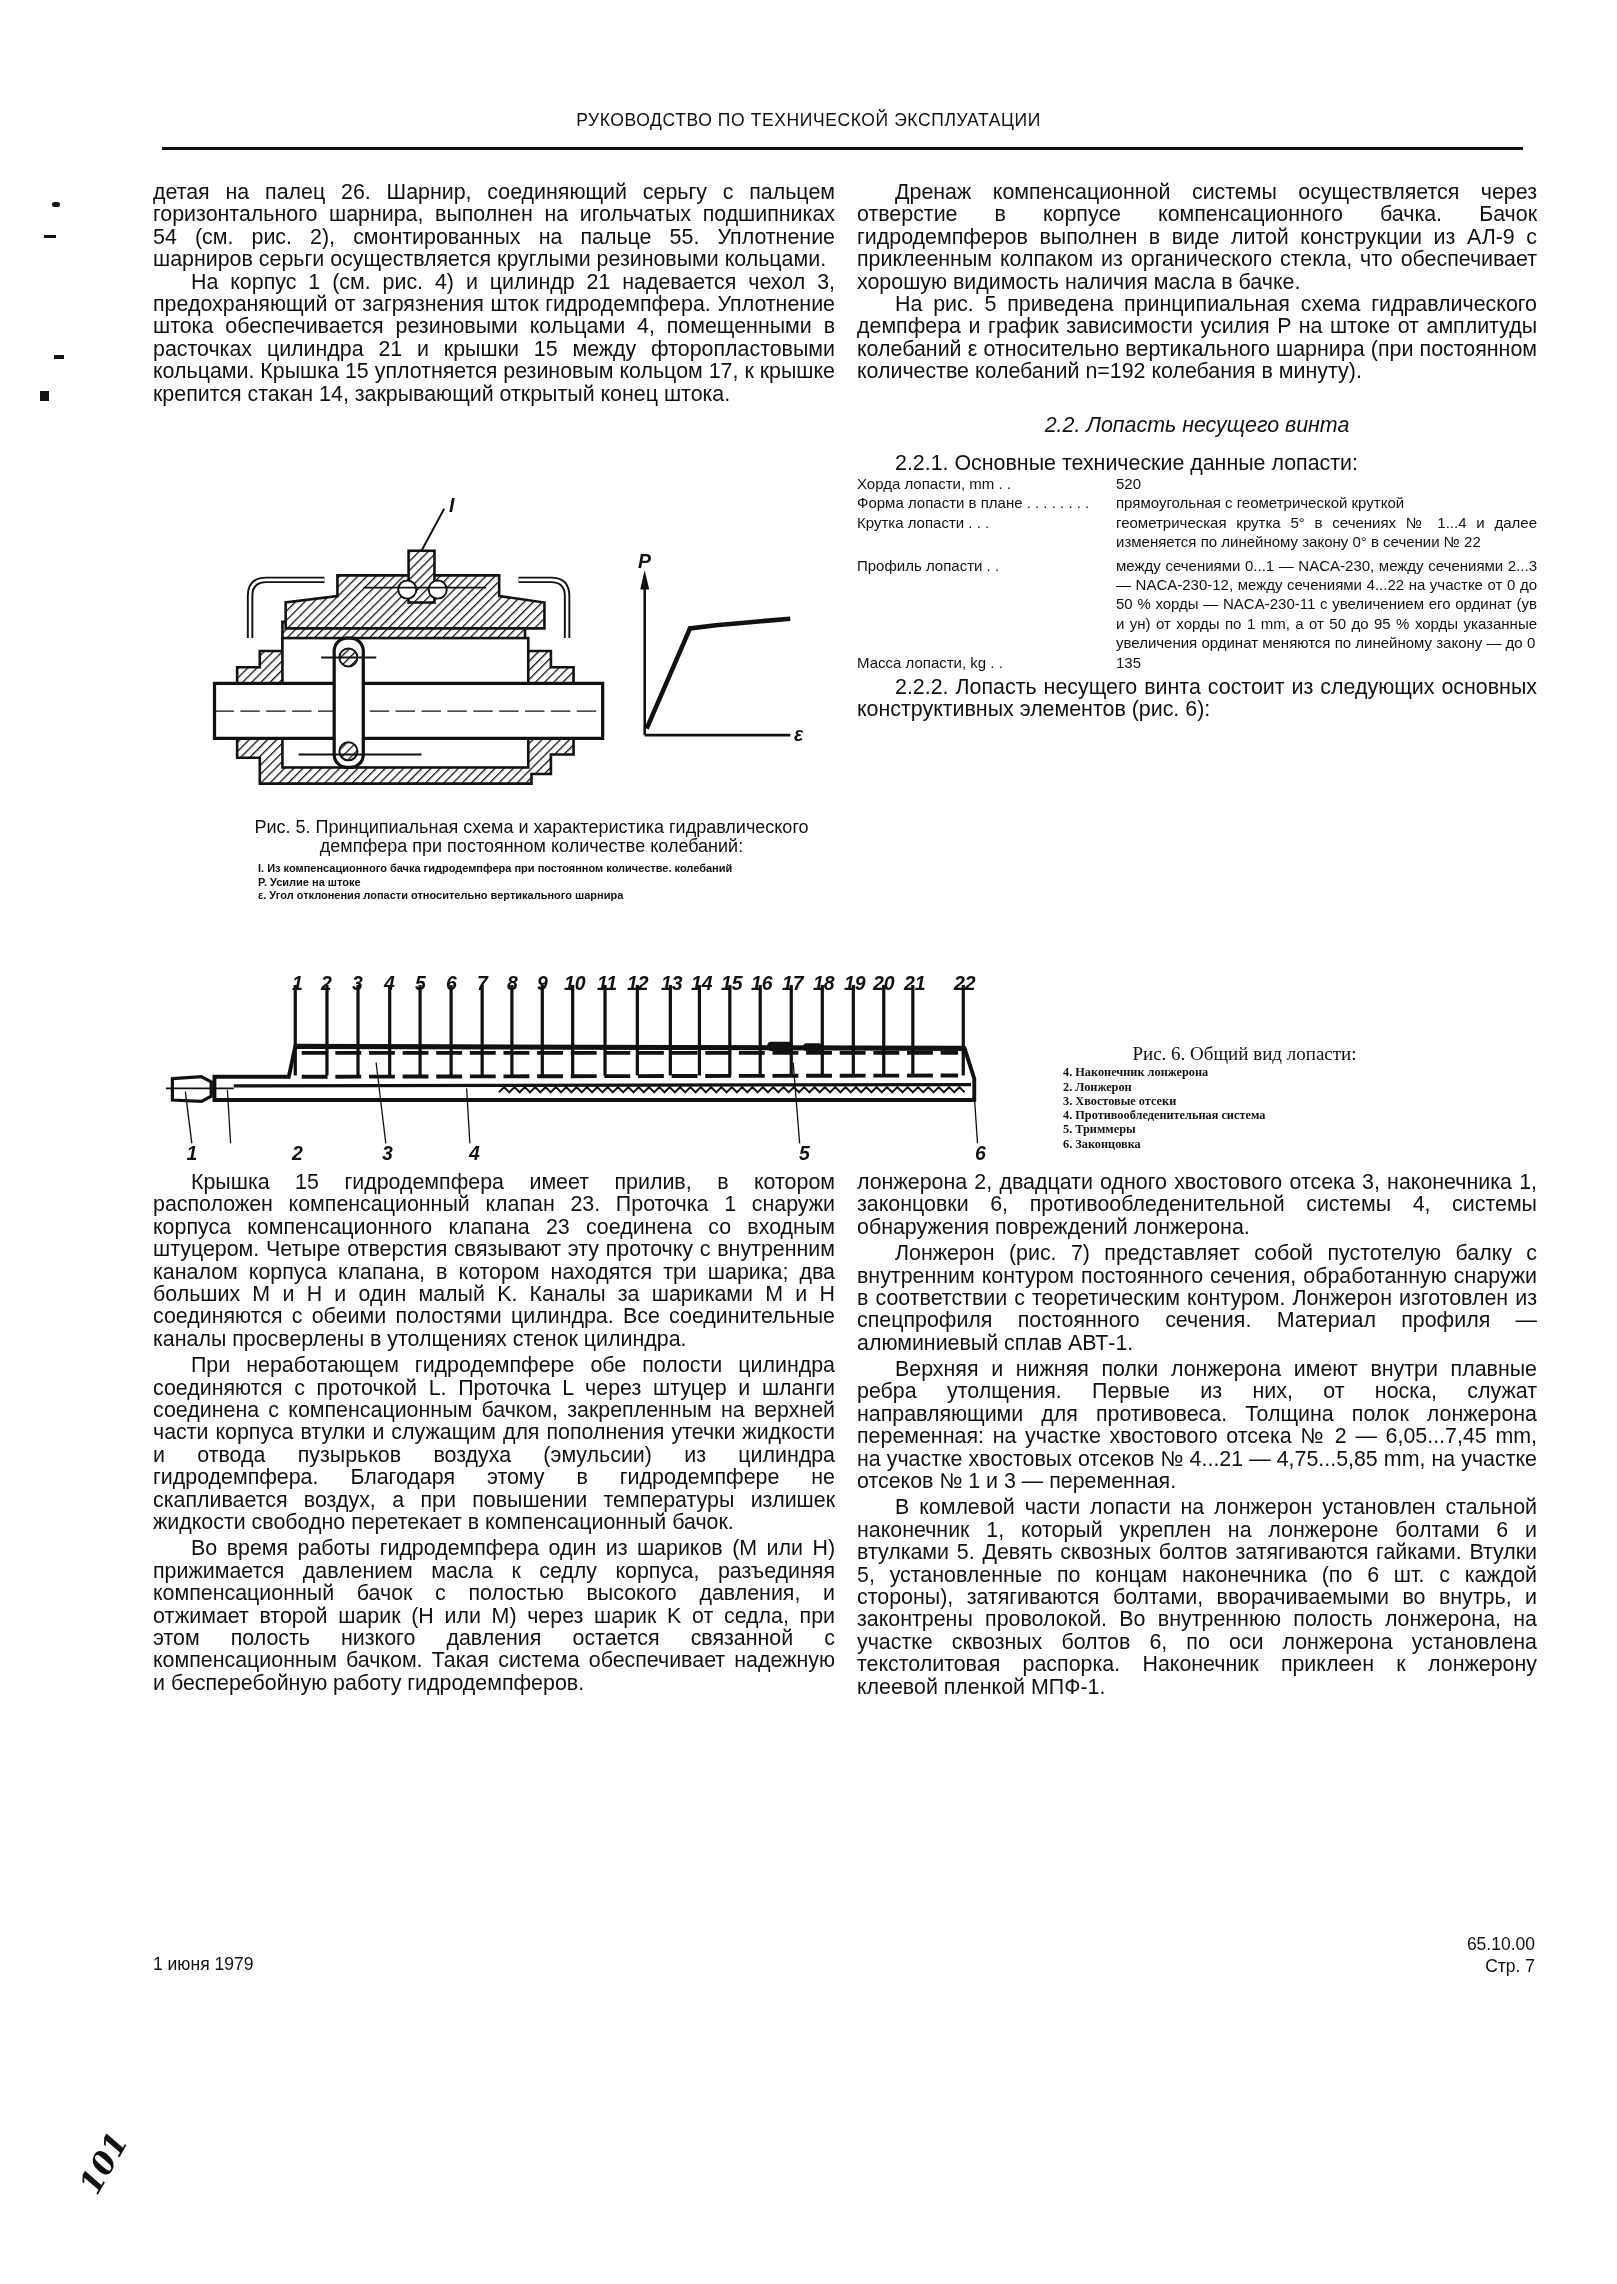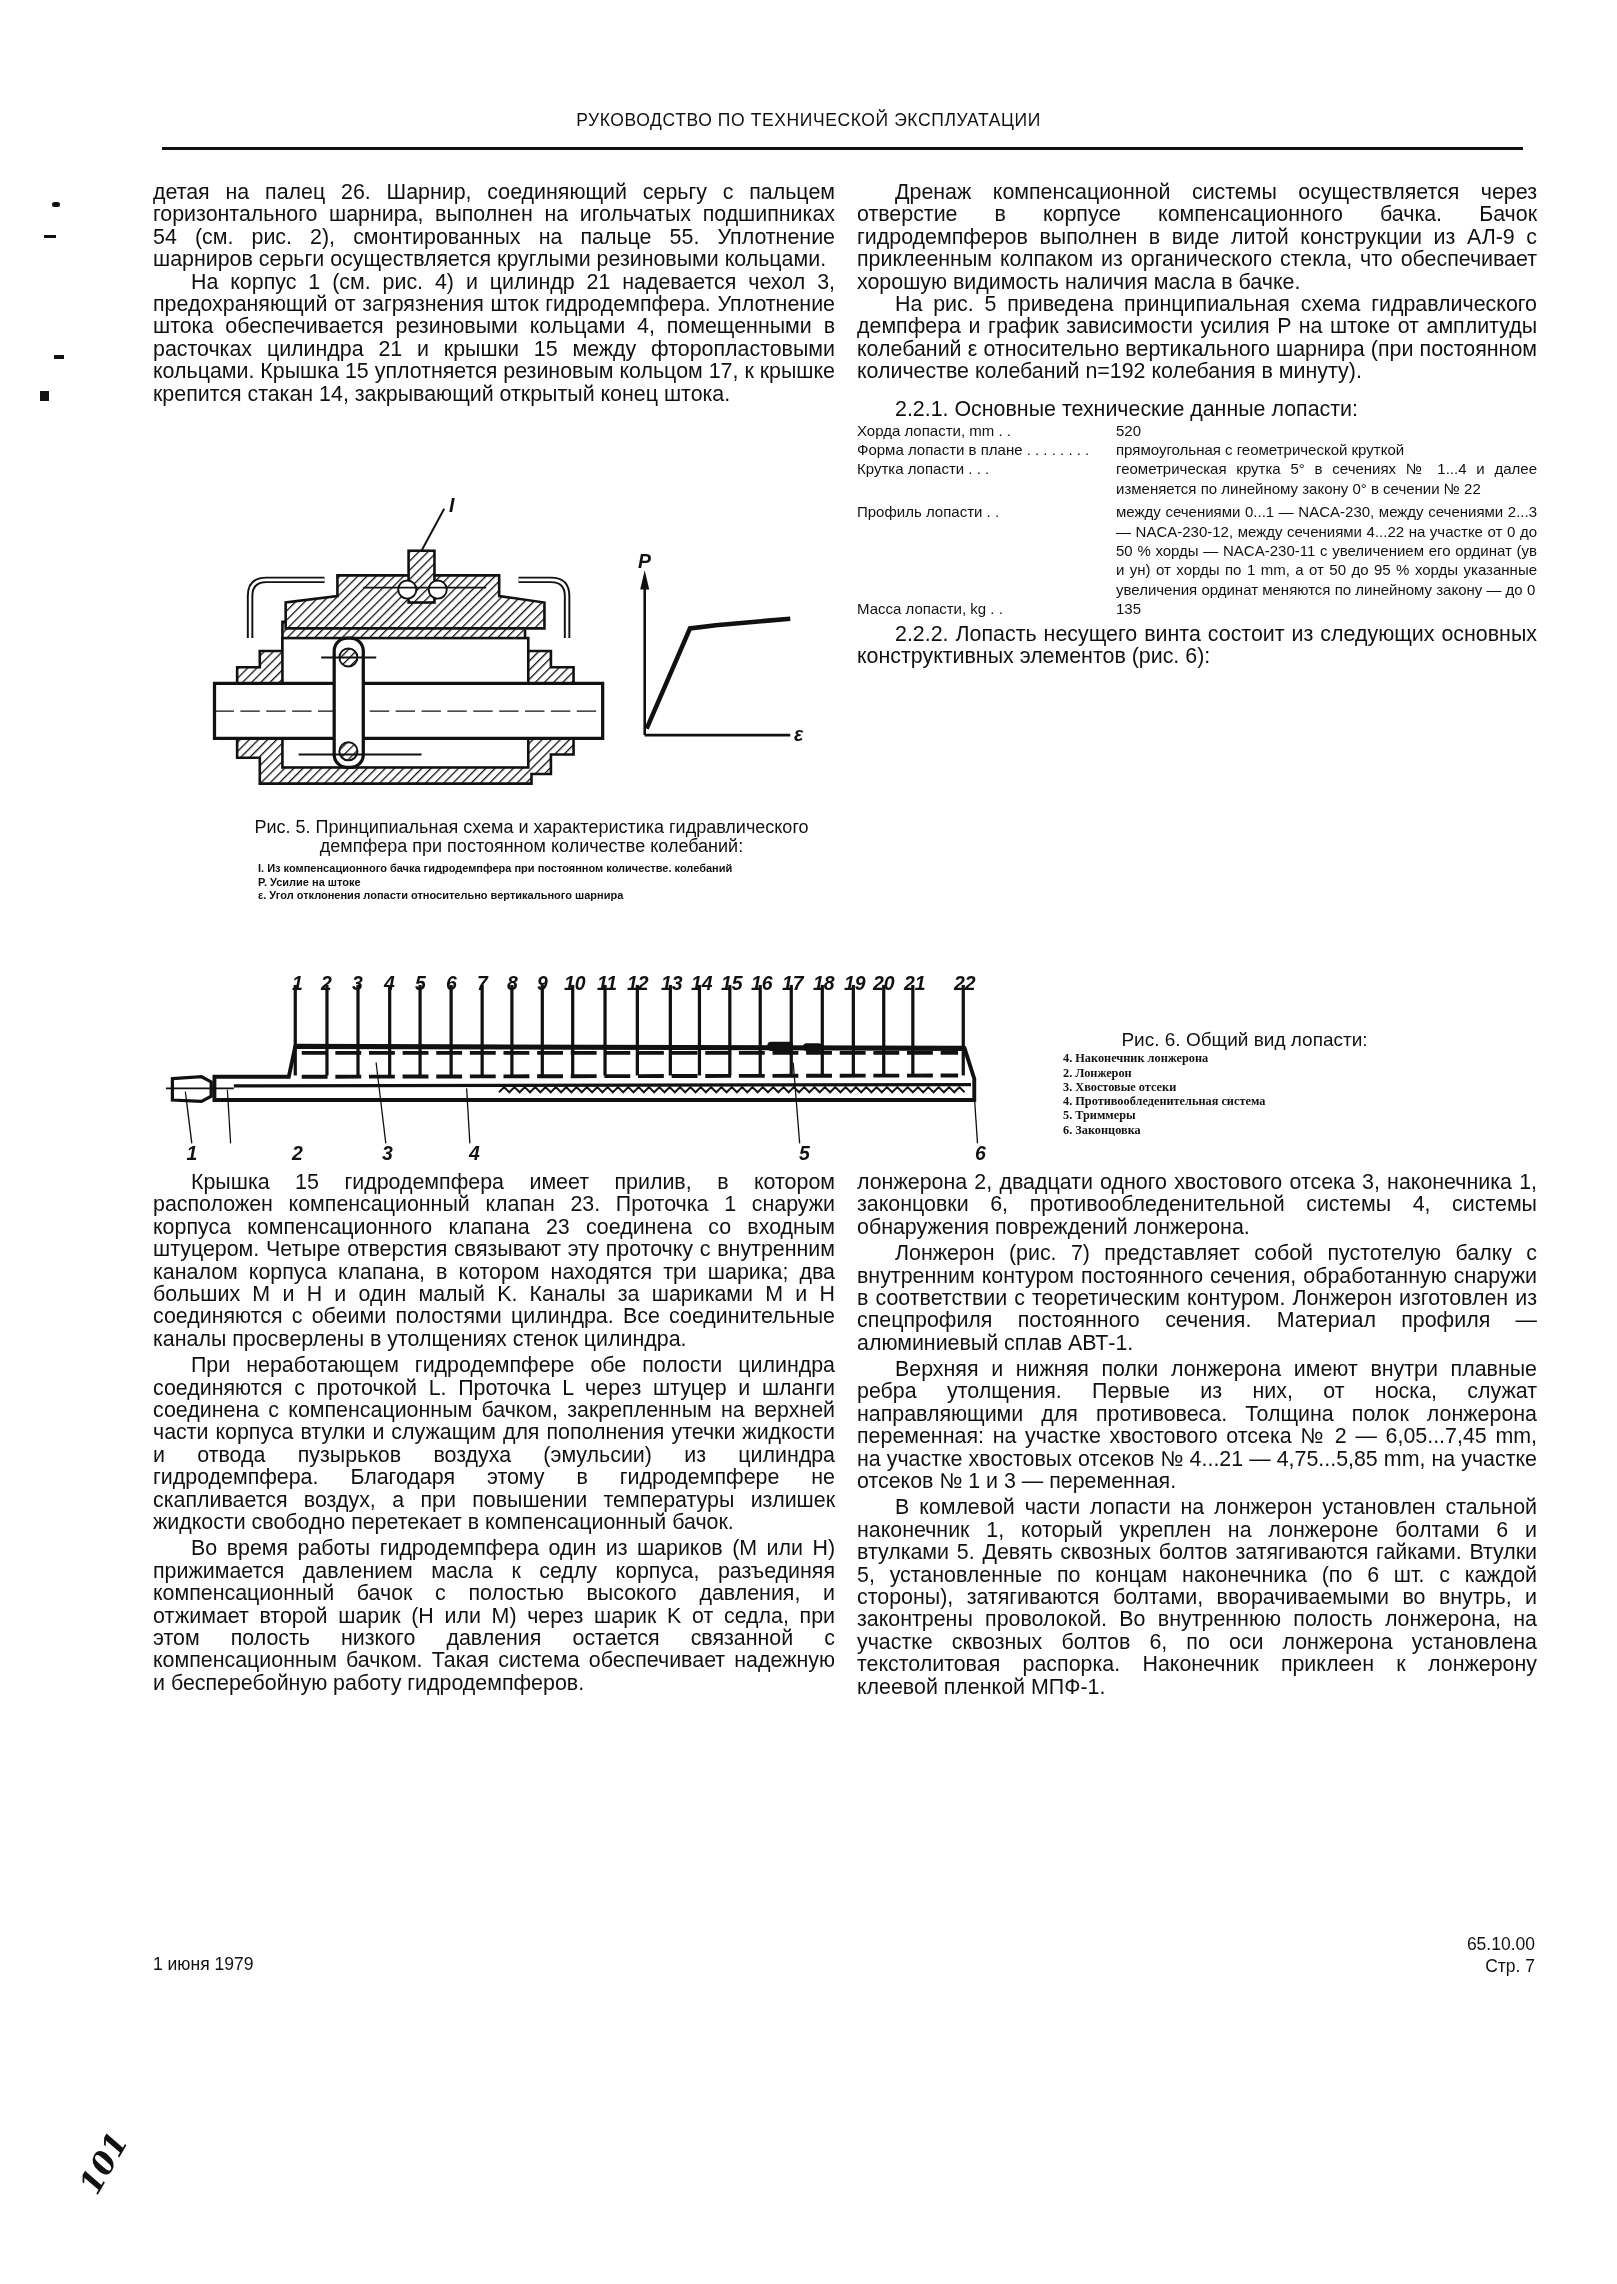--- a/index.html
+++ b/index.html
@@ -85,20 +85,21 @@
   <div class="legend" style="margin-top:5.2px; margin-left:44px; width:557px;">
     <div>I. Из компенсационного бачка гидродемпфера при постоянном количестве. колебаний</div>
     <div>P. Усилие на штоке</div>
     <div>ε. Угол отклонения лопасти относительно вертикального шарнира</div>
   </div>
 </div>
 
 <div class="abs col rc" style="top:181px;">
   <p class="ind">Дренаж компенсационной системы осуществляется через отверстие в корпусе компенсационного бачка. Бачок гидродемпферов выполнен в виде литой конструкции из АЛ-9 с приклеенным колпаком из органического стекла, что обеспечивает хорошую видимость наличия масла в бачке.</p>
   <p class="ind">На рис. 5 приведена принципиальная схема гидравлического демпфера и график зависимости усилия P на штоке от амплитуды колебаний ε относительно вертикального шарнира (при постоянном количестве колебаний n=192 колебания в минуту).</p>
+  <div class="sec-title" style="margin-top:31px;">2.2. Лопасть несущего винта</div>
   <p class="ind" style="margin-top:15.6px;">2.2.1. Основные технические данные лопасти:</p>
   <div class="spec">
     <div class="row">
         <span class="k">Хорда лопасти, mm . .</span>
         <span class="v">520</span>
       </div>
     <div class="row">
         <span class="k">Форма лопасти в плане . . . . . . . .</span>
         <span class="v">прямоугольная с геометрической круткой</span>
       </div>
@@ -197,21 +198,21 @@
 
   <span class="abs num" style="left:24.6px; top:170px;">1</span>
   <span class="abs num" style="left:130px; top:170px;">2</span>
   <span class="abs num" style="left:220px; top:170px;">3</span>
   <span class="abs num" style="left:307px; top:170px;">4</span>
   <span class="abs num" style="left:637px; top:170px;">5</span>
   <span class="abs num" style="left:813px; top:170px;">6</span>
 </div>
 
 <div class="abs" style="left:1063px; top:1029px; width:363px;">
-  <div style="font-family:Liberation Sans, sans-serif; font-size:19px; text-align:center; line-height:21px;">Рис. 6. Общий вид лопасти:</div>
+  <div style="font-family:Liberation Serif, serif; font-size:19px; text-align:center; line-height:21px;margin-top:14px;">Рис. 6. Общий вид лопасти:</div>
   <div class="legend2" style="font-family:'Liberation Serif', serif; margin-top:1.3px;">
     <div>4. Наконечник лонжерона</div>
     <div>2. Лонжерон</div>
     <div>3. Хвостовые отсеки</div>
     <div>4. Противообледенительная система</div>
     <div>5. Триммеры</div>
     <div>6. Законцовка</div>
   </div>
 </div>
 

